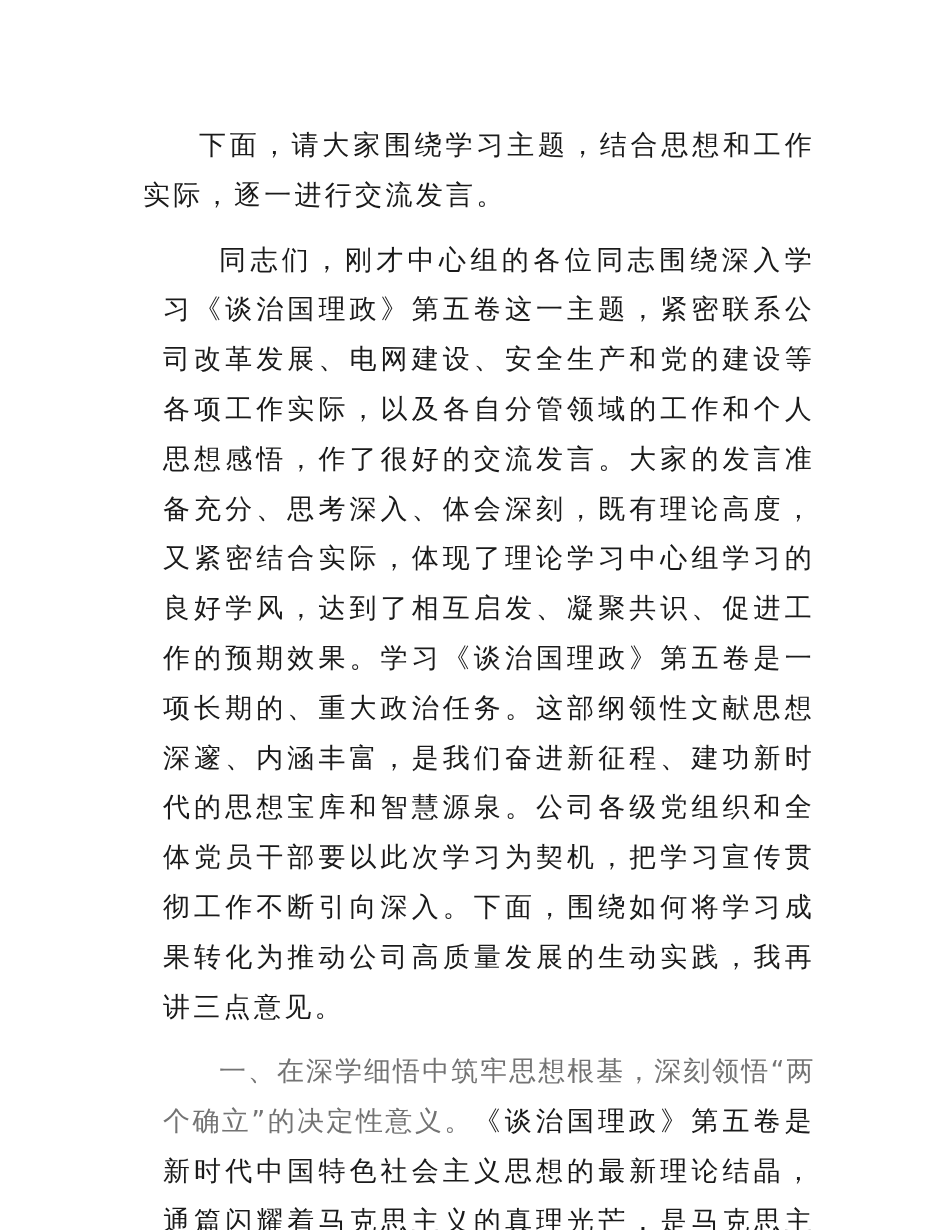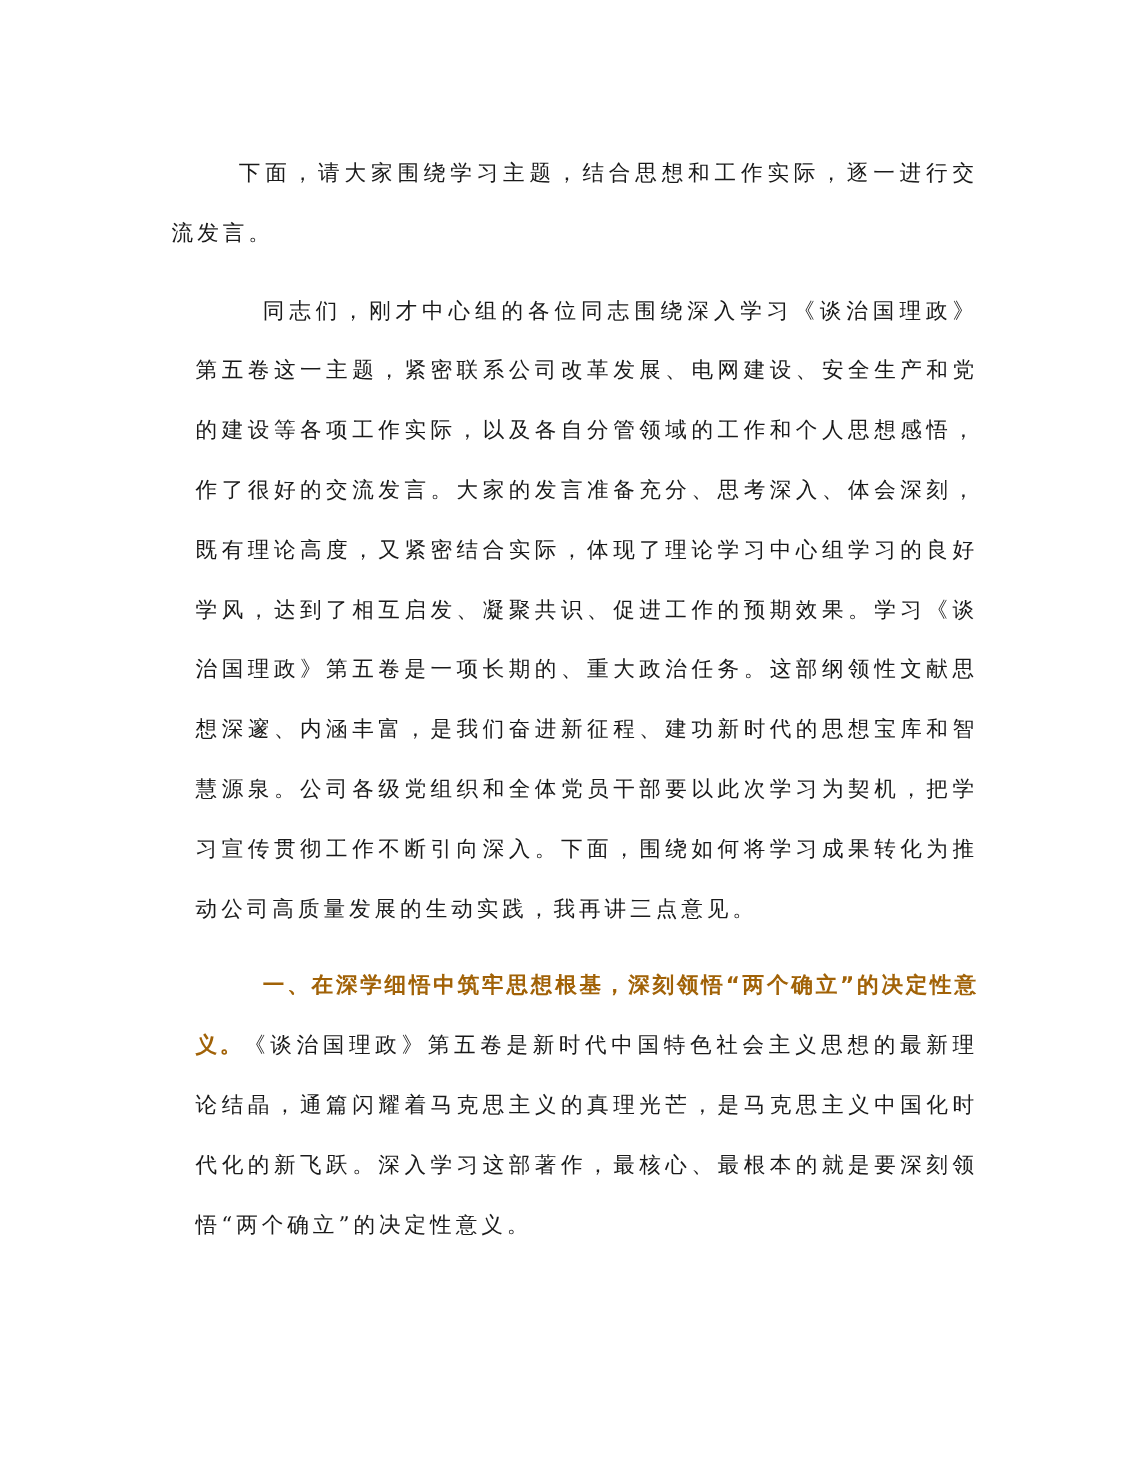--- a/index.html
+++ b/index.html
@@ -16,41 +16,41 @@
       color: #1a1a1a;
     }
     .page {
       position: absolute;
       left: 143px;
       top: 120px;
       width: 672px;
     }
     .para {
       margin: 0;
-      font-size: 18px;
+      font-size: 27px;
       line-height: 49.8px;
       letter-spacing: 3.3px;
       text-indent: 56px;
       text-align: justify;
       text-justify: inter-ideograph;
       word-break: break-all;
       font-weight: normal;
     }
     .para + .para {
       margin-top: 15px;
       margin-left: 20px;
     }
     .para.heading-para {
       margin-top: 15px;
     }
     .bold {
       font-family: "DejaVu Sans", "Liberation Sans", sans-serif;
-      font-weight: bold;
+      font-weight: normal;
       letter-spacing: 1.6px;
-      color: #a16207;
+      color: #737373;
     }
   </style>
 </head>
 <body>
 
 <div class="page">
   <p class="para"><span>下面，请大家围绕学习主题，结合思想和工作实际，逐一进行交流发言。</span></p>
   <p class="para"><span>同志们，刚才中心组的各位同志围绕深入学习《谈治国理政》第五卷这一主题，紧密联系公司改革发展、电网建设、安全生产和党的建设等各项工作实际，以及各自分管领域的工作和个人思想感悟，作了很好的交流发言。大家的发言准备充分、思考深入、体会深刻，既有理论高度，又紧密结合实际，体现了理论学习中心组学习的良好学风，达到了相互启发、凝聚共识、促进工作的预期效果。学习《谈治国理政》第五卷是一项长期的、重大政治任务。这部纲领性文献思想深邃、内涵丰富，是我们奋进新征程、建功新时代的思想宝库和智慧源泉。公司各级党组织和全体党员干部要以此次学习为契机，把学习宣传贯彻工作不断引向深入。下面，围绕如何将学习成果转化为推动公司高质量发展的生动实践，我再讲三点意见。</span></p>
   <p class="para heading-para"><span class="bold">一、在深学细悟中筑牢思想根基，深刻领悟“两个确立”的决定性意义。</span><span>《谈治国理政》第五卷是新时代中国特色社会主义思想的最新理论结晶，通篇闪耀着马克思主义的真理光芒，是马克思主义中国化时代化的新飞跃。深入学习这部著作，最核心、最根本的就是要深刻领悟“两个确立”的决定性意义。</span></p>
 </div>

